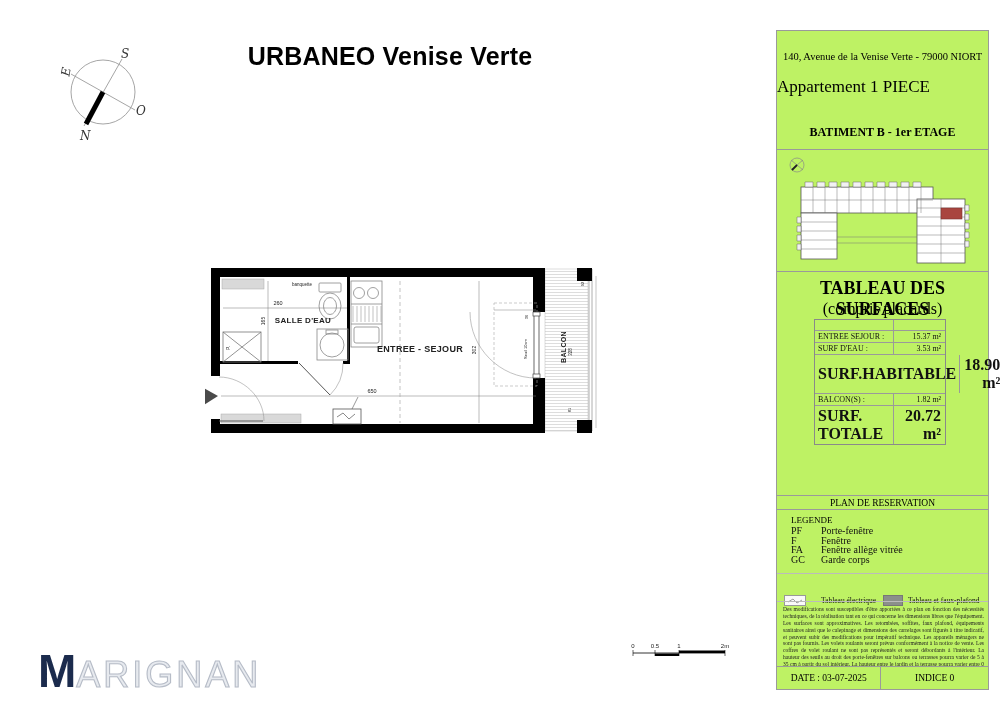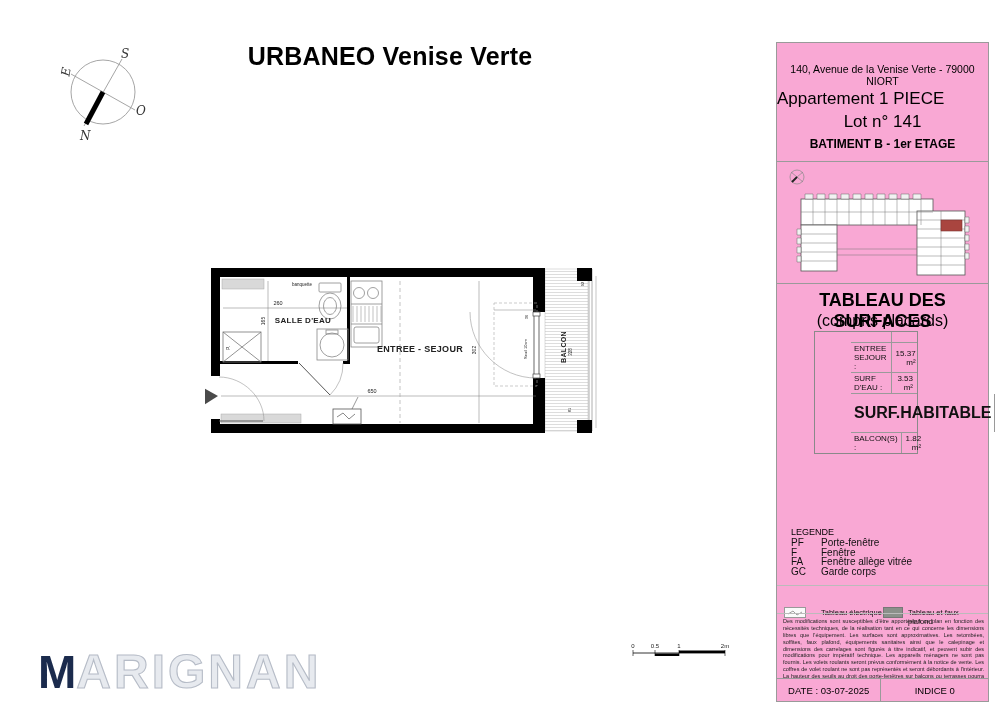--- a/index.html
+++ b/index.html
@@ -17,33 +17,33 @@
 
   
   .plan { position:absolute; left:205px; top:258px; }
   .plan text { font-family:"Liberation Sans", sans-serif; fill:#222; }
   .room-label { font-weight:bold; letter-spacing:.3px; }
   .dim { fill:#444; }
 
   
 
   
-  .panel { position:absolute; left:776px; top:42px; width:213px; height:660px;
-           border:1px solid #9a9a9a; background:#f9a8d4; }
+  .panel { position:absolute; left:776px; top:30px; width:213px; height:660px;
+           border:1px solid #9a9a9a; background:#bef264;font-family:Liberation Serif, serif; }
   .panel .addr { position:absolute; top:20px; left:0; width:100%; text-align:center; font-size:10.5px; color:#000; }
   .panel .apt  { position:absolute; top:46px; left:0; width:100%; text-align:left; font-size:17px; color:#000; }
   .panel .lot  { position:absolute; top:69px; left:0; width:100%; text-align:center; font-size:17px; color:#000; }
   .panel .bat  { position:absolute; top:94px; left:0; width:100%; text-align:center; font-size:12px; font-weight:bold; color:#000; }
   .hr1 { position:absolute; top:118px; left:0; width:100%; border-top:1px solid #9a9a9a; }
   .thumb { position:absolute; top:120px; left:4px; }
   .hr2 { position:absolute; top:240px; left:0; width:100%; border-top:1px solid #9a9a9a; }
 
   .surf-title { position:absolute; top:247px; left:0; width:100%; text-align:center; font-size:18px; font-weight:bold; color:#000; }
   .surf-sub   { position:absolute; top:269px; left:0; width:100%; text-align:center; font-size:16px; color:#000; }
-  .surf-table { position:absolute; top:288px; left:37px; width:104px; border:1px solid #8a8a8a;padding-left:36px; }
+  .surf-table { position:absolute; top:288px; left:37px; width:132px; border:1px solid #8a8a8a; }
   .t-row { display:flex; border-top:1px solid #9a9a9a; align-items:center; }
   .t-row:first-child { border-top:none; }
   .t-row .c1 { flex:0 0 60%; padding:1px 3px; font-size:8px; text-align:left; }
   .t-row .c2 { flex:1; padding:1px 4px; font-size:8px; text-align:right; border-left:1px solid #9a9a9a; align-self:stretch; display:flex; align-items:center; justify-content:flex-end; }
   .t-row.hdr { height:10px; }
   .t-row.bold .c1, .t-row.bold .c2 { font-size:16px; font-weight:bold; }
 
   .resa { position:absolute; top:464px; left:0; width:100%; height:15px; line-height:15px;
           border-top:1px solid #9a9a9a; border-bottom:1px solid #9a9a9a;
           text-align:center; font-size:9.5px; color:#000; }
@@ -60,21 +60,21 @@
   .hr4 { position:absolute; top:570px; left:0; width:100%; border-top:1px solid #bbb; }
   .disclaimer { position:absolute; top:575px; left:6px; width:201px; height:60px;
                 font-size:5.5px; line-height:1.25; text-align:justify; color:#222; overflow:hidden; }
   .date-row { position:absolute; bottom:0; left:0; width:100%; height:23px; border-top:1px solid #9a9a9a; display:flex; }
   .date-row .cell { flex:0 0 49%; display:flex; align-items:center; justify-content:center; font-size:9.5px; color:#000; }
   .date-row .cell + .cell { flex:1; border-left:1px solid #9a9a9a; }
 
   
   .logo { position:absolute; left:38px; top:644px; white-space:nowrap; }
   .logo .m  { font-size:46px; font-weight:800; color:#1b2b4d; letter-spacing:0; }
-  .logo .rest { font-size:48px; font-weight:700; color:#e7eaef; -webkit-text-stroke:1.1px #b6bcc7; letter-spacing:3px; }
+  .logo .rest { font-size:36px; font-weight:400; color:#e7eaef; -webkit-text-stroke:1.1px #b6bcc7; letter-spacing:3px; }
   .provisoire { position:absolute; left:452px; top:639px; width:130px; height:30px;
                 border:1px solid #b5b5b5; border-radius:2px; box-shadow:0 1px 2px rgba(0,0,0,.12);
                 display:flex; align-items:center; justify-content:center;
                 font-size:18px; font-weight:600; letter-spacing:.5px; color:#141414; }
   .scalebar { position:absolute; left:628px; top:640px; }
   .scalebar text { font-size:6px; fill:#222; font-family:"Liberation Sans",sans-serif; }
 </style>
 </head>
 <body>
 
@@ -197,21 +197,20 @@
 
     <g>
       <text x="197" y="401" font-size="11" text-anchor="end" fill="#222">141</text>
       <polygon points="202,387 218,396 202,406" fill="#4a4a4a"></polygon>
     </g>
   </svg>
 
   <div class="panel">
     <div class="addr">140, Avenue de la Venise Verte - 79000 NIORT</div>
     <div class="apt">Appartement 1 PIECE</div>
-    <div class="lot">Lot n°  141</div>
     <div class="bat">BATIMENT B - 1er ETAGE</div>
     <div class="hr1"></div>
 
     <svg class="thumb" width="204" height="118" viewBox="0 0 204 118">
       <g stroke="#888" stroke-width="0.7" fill="none">
         <circle cx="16" cy="14" r="7"></circle>
         <line x1="10" y1="9" x2="22" y2="19"></line>
         <line x1="22" y1="9" x2="10" y2="19"></line>
         <line x1="16" y1="14" x2="11" y2="19" stroke="#222" stroke-width="1.8"></line>
       </g>
@@ -254,22 +253,27 @@
         <div class="c2">3.53 m²</div>
       </div>
       <div class="t-row bold">
         <div class="c1">SURF.HABITABLE</div>
         <div class="c2">18.90 m²</div>
       </div>
       <div class="t-row">
         <div class="c1">BALCON(S) :</div>
         <div class="c2">1.82 m²</div>
       </div>
+      <div class="t-row bold">
+        <div class="c1">SURF. TOTALE</div>
+        <div class="c2">20.72 m²</div>
+      </div>
     </div>
 
+    <div class="resa">PLAN DE RESERVATION</div>
 
     <div class="leg-title">LEGENDE</div>
     <div class="leg-items">
       <div class="leg-row">
         <span class="ab">PF</span>
         <span>Porte-fenêtre</span>
       </div>
       <div class="leg-row">
         <span class="ab">F</span>
         <span>Fenêtre</span>

